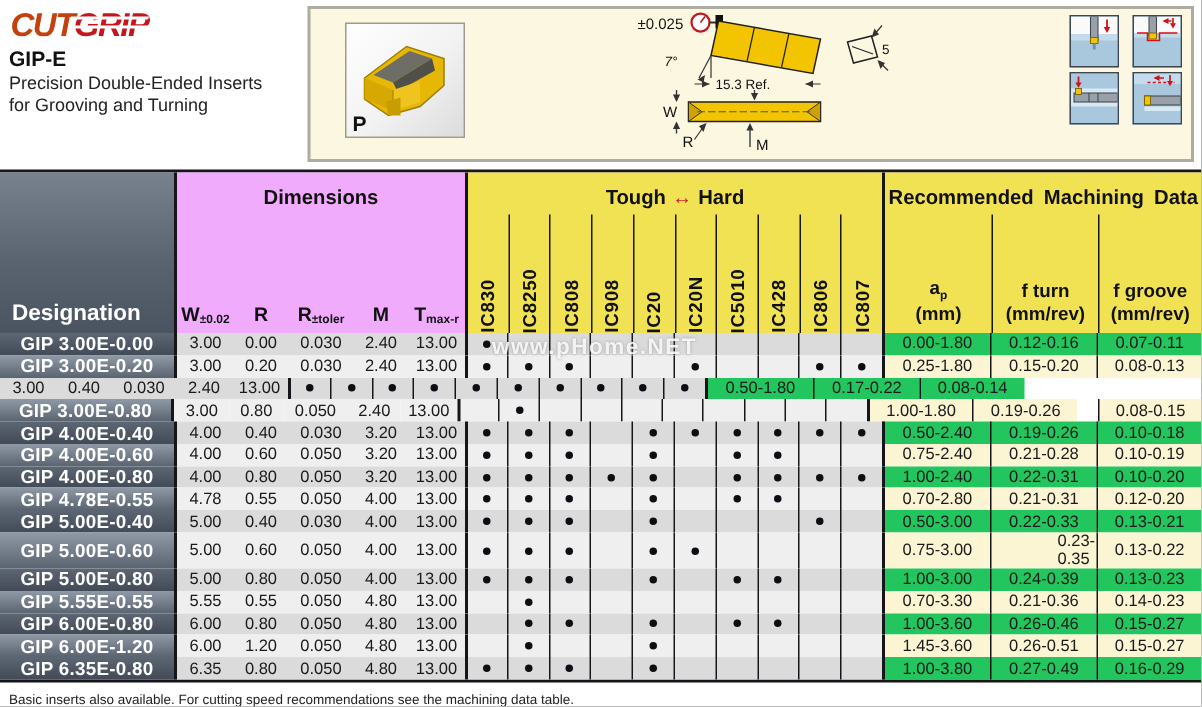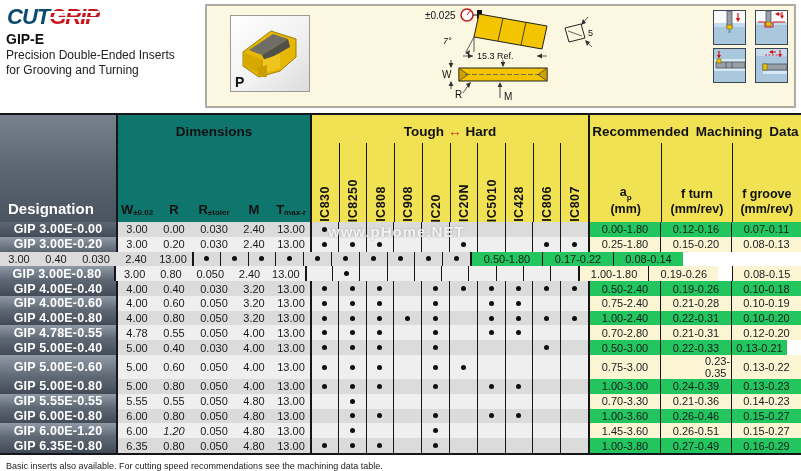--- a/index.html
+++ b/index.html
@@ -2,21 +2,21 @@
 <html><head>
 <meta charset="utf-8">
 <style>
   * { margin:0; padding:0; box-sizing:border-box; }
   html,body { background:#888; }
   body { font-family:"Liberation Sans", sans-serif; }
   .page { position:relative; width:801px; height:471px; background:#ffffff; overflow:hidden; margin:0 auto; }
 
   
   .logo { position:absolute; left:7px; top:4px; font-size:22px; font-weight:900; font-style:italic; letter-spacing:-1px; white-space:nowrap; }
-  .logo-cut { color:#0c4a6e; }
+  .logo-cut { color:#c2410c; }
   .logo-grip { color:#c4161c; position:relative; display:inline-block; }
   .logo-grip::before, .logo-grip::after { content:""; position:absolute; left:-2px; right:0; height:2px; background:#fff; transform:skewX(-25deg); }
   .logo-grip::before { top:7px; }
   .logo-grip::after  { top:13px; }
   .product-title { position:absolute; left:6px; top:31px; font-size:14px; font-weight:bold; color:#111; }
   .subtitle { position:absolute; left:6px; font-size:12px; color:#222; }
   .subtitle.s1 { top:48px; }
   .subtitle.s2 { top:63px; }
 
   
@@ -30,21 +30,21 @@
   .p2 { left:755px; top:10px; }
   .p3 { left:713px; top:48px; }
   .p4 { left:755px; top:48px; }
 
   
   .thead { position:absolute; left:0; top:113px; width:801px; height:109px; border-top:2px solid #16161a; }
   .th-designation { position:absolute; left:0; top:0; width:118px; height:100%;
       background:linear-gradient(180deg,#78818e 0%,#5a6470 55%,#4a5360 100%);
       color:#fff; font-weight:bold; font-size:15px; display:flex; align-items:flex-end;
       padding:0 0 5px 8px; border-right:2px solid #16161a; }
-  .th-dims { position:absolute; left:118px; top:0; width:192px; height:100%; background:#0f766e; }
+  .th-dims { position:absolute; left:118px; top:0; width:192px; height:100%; background:#f0abfc; }
   .group-title { text-align:center; font-weight:bold; font-size:13.5px; color:#111; padding-top:9px; word-spacing:3px; }
   .dim-cols { position:absolute; left:0; bottom:0; width:100%; height:26px; display:flex; }
   .dim-col { display:flex; align-items:flex-end; justify-content:center; padding-bottom:5px; font-weight:bold; font-size:13px; color:#111; }
   .dim-col sup { font-size:8px; font-weight:bold; }
   .dim-col sub { font-size:8px; font-weight:bold; }
   .th-grades { position:absolute; left:310px; top:0; width:278px; height:100%; background:#f1e254; border-left:2px solid #16161a; }
   .arrow-red { color:#cc1f26; font-weight:bold; padding:0 4px; }
   .grade-cols { position:absolute; left:0; bottom:0; width:100%; height:79px; display:flex; }
   .grade-col { flex:1; display:flex; align-items:flex-end; justify-content:center; border-left:1.5px solid #16161a; }
   .grade-col:first-child { border-left:none; }
@@ -552,21 +552,21 @@
         </div>
         <div class="cell-grade"></div>
         <div class="cell-grade"></div>
         <div class="cell-grade"></div>
         <div class="cell-grade">
           <span class="dot"></span>
         </div>
         <div class="cell-grade"></div>
         <div class="cell-mach first" style="width: 72px;">0.50-3.00</div>
         <div class="cell-mach" style="width: 71px; text-align: center;">0.22-0.33</div>
-        <div class="cell-mach" style="width: 56px;">0.13-0.21</div>
+        <div class="cell-mach" style="width: 70px;">0.13-0.21</div>
       </div>
       <div class="row even">
         <div class="cell-des">GIP 5.00E-0.60</div>
         <div class="cell-dim" style="width: 38px;">5.00</div>
         <div class="cell-dim" style="width: 36px;">0.60</div>
         <div class="cell-dim" style="width: 44px;">0.050</div>
         <div class="cell-dim" style="width: 36px;">4.00</div>
         <div class="cell-dim" style="width: 38px;">13.00</div>
         <div class="cell-grade first">
           <span class="dot"></span>
@@ -675,21 +675,21 @@
         </div>
         <div class="cell-grade"></div>
         <div class="cell-grade"></div>
         <div class="cell-mach first" style="width: 72px;">1.00-3.60</div>
         <div class="cell-mach" style="width: 71px;">0.26-0.46</div>
         <div class="cell-mach" style="width: 70px;">0.15-0.27</div>
       </div>
       <div class="row even">
         <div class="cell-des">GIP 6.00E-1.20</div>
         <div class="cell-dim" style="width: 38px;">6.00</div>
-        <div class="cell-dim" style="width: 36px; font-style: italic;">1.20</div>
+        <div class="cell-dim" style="width: 36px;">1.20</div>
         <div class="cell-dim" style="width: 44px;">0.050</div>
         <div class="cell-dim" style="width: 36px;">4.80</div>
         <div class="cell-dim" style="width: 38px;">13.00</div>
         <div class="cell-grade first"></div>
         <div class="cell-grade">
           <span class="dot"></span>
         </div>
         <div class="cell-grade"></div>
         <div class="cell-grade"></div>
         <div class="cell-grade">

